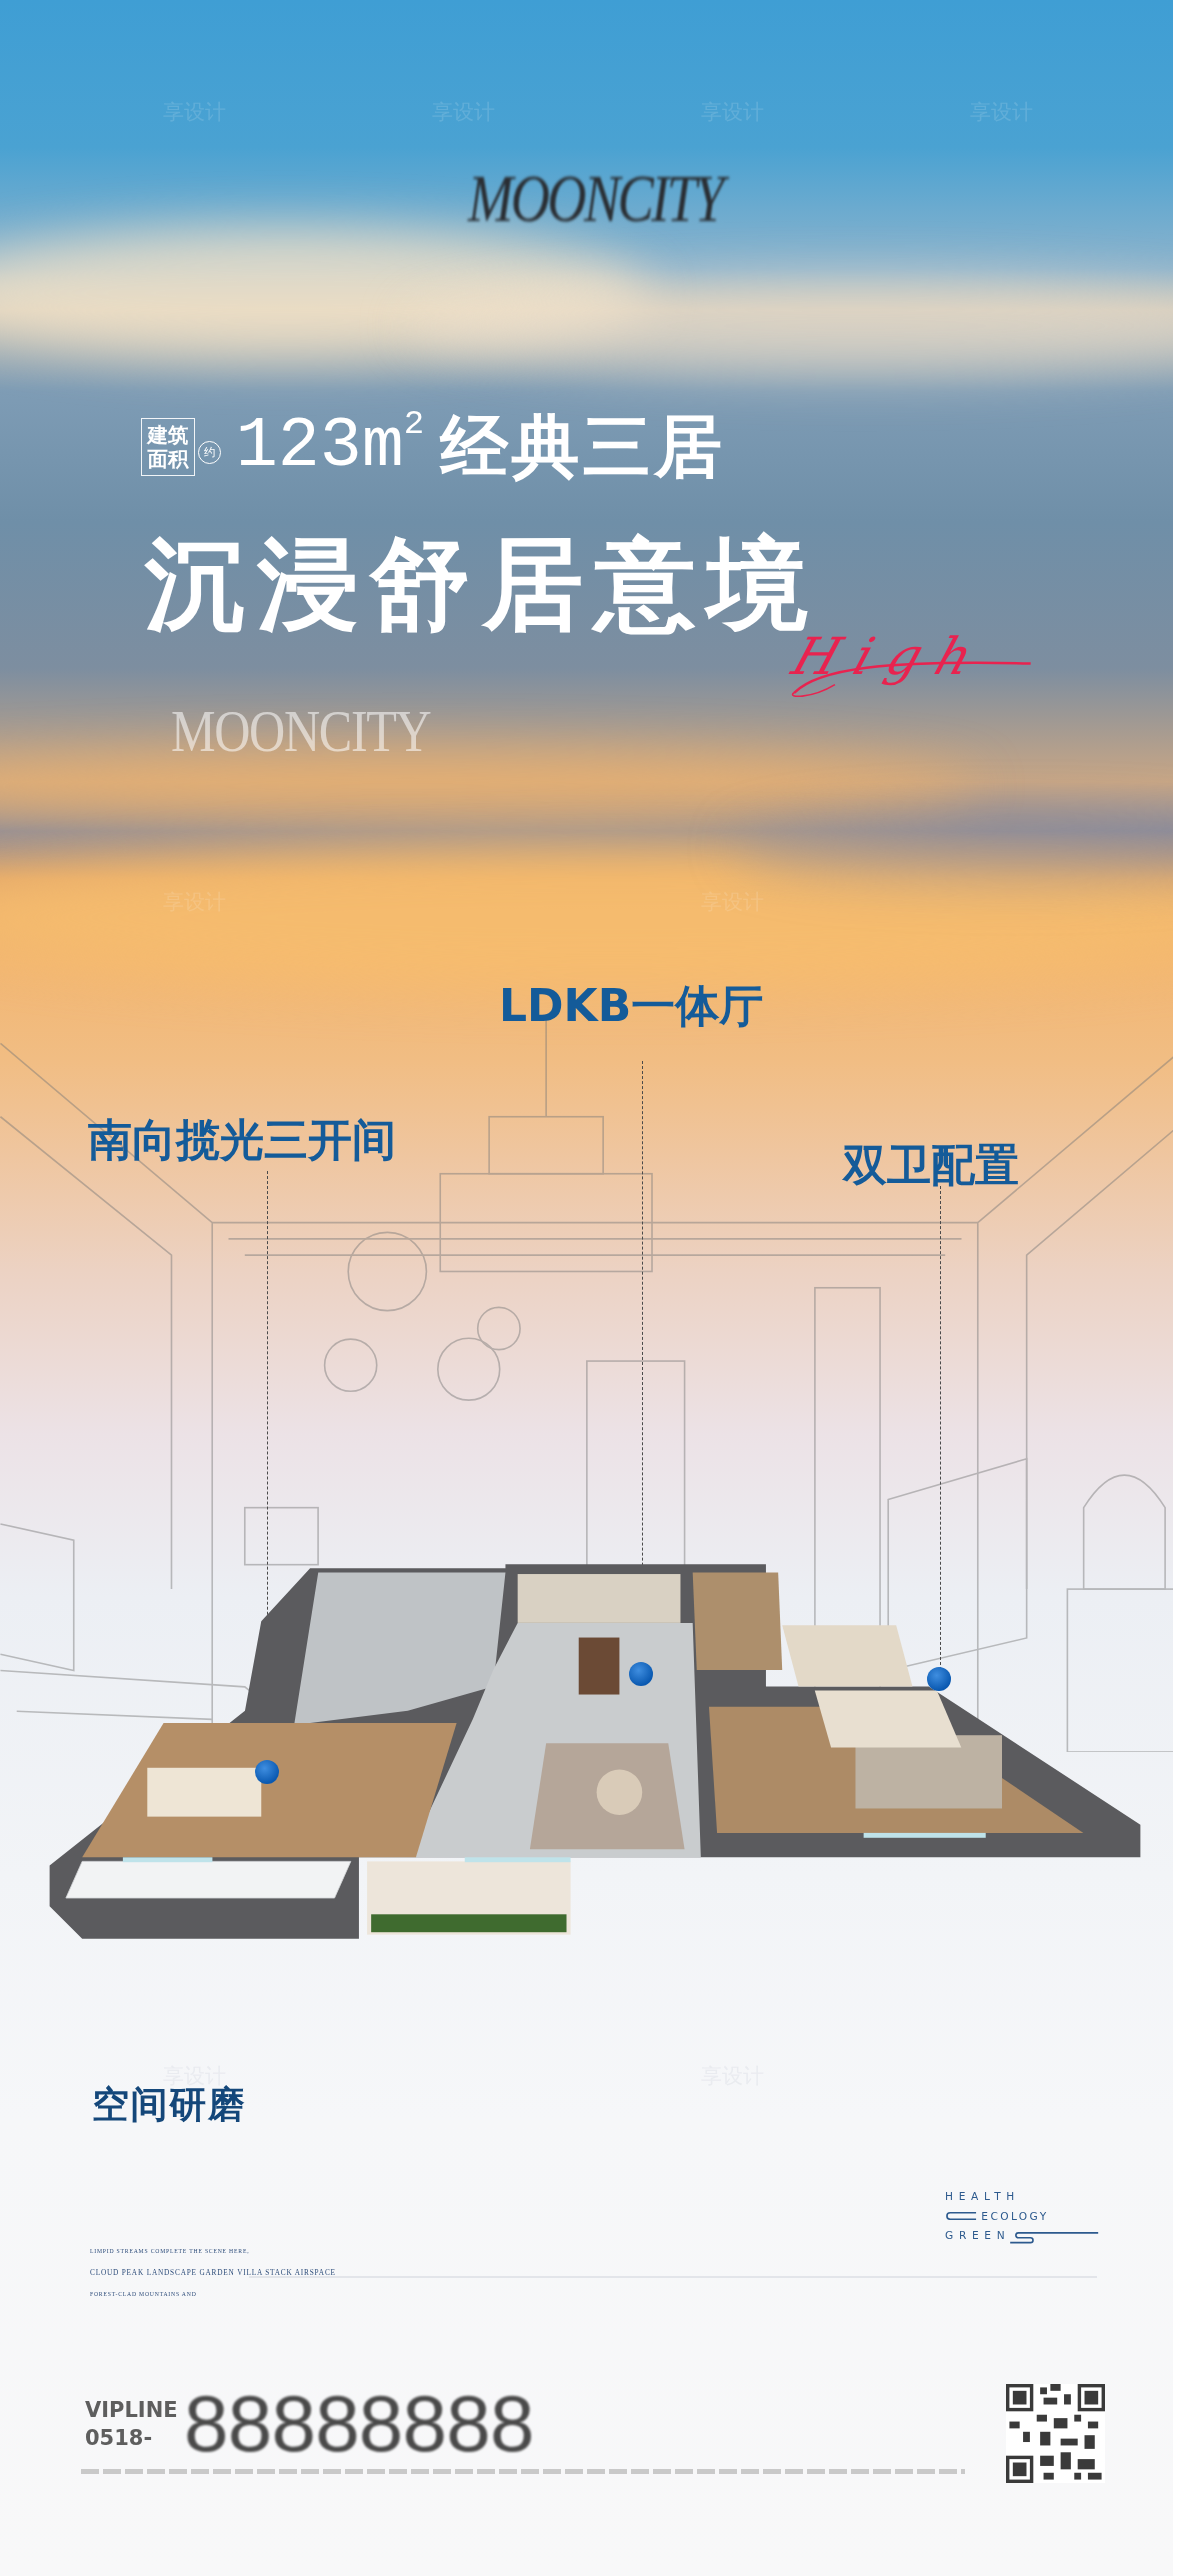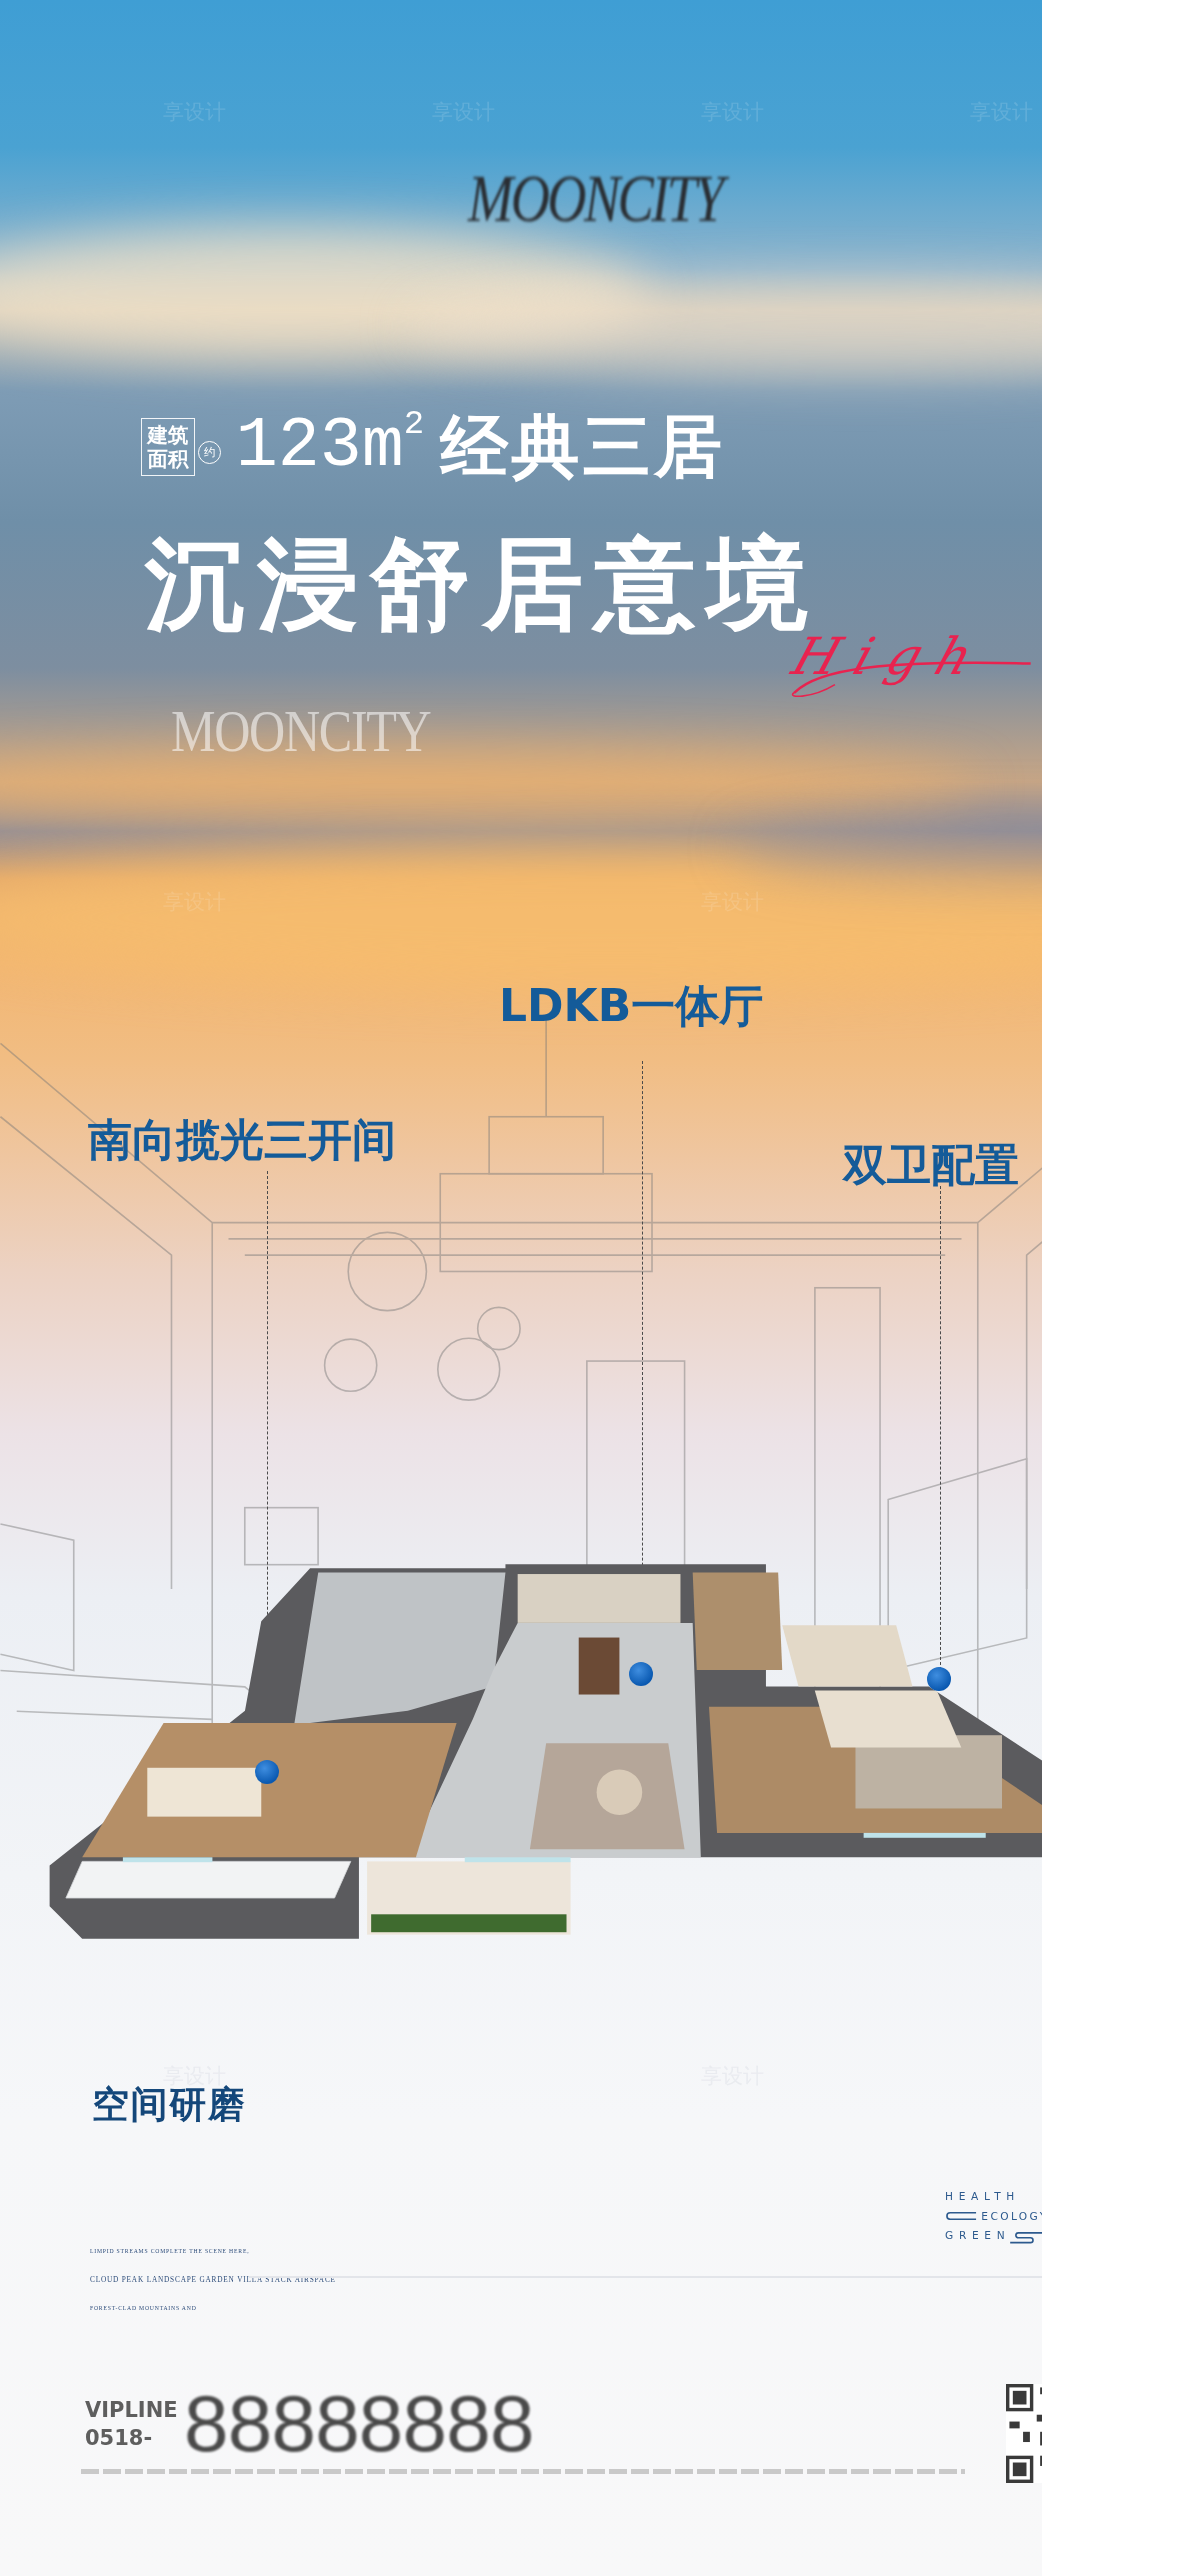--- a/index.html
+++ b/index.html
@@ -1,18 +1,18 @@
 <!DOCTYPE html>
 <html style="font-size:13px"><head>
 <meta charset="utf-8">
 <style>
   html, body { margin:0; padding:0; }
   body { width:1190px; height:2576px; overflow:hidden; font-family:"DejaVu Sans","Liberation Sans",sans-serif; }
   .poster {
-    position:relative; width:1042px; height:2576px; overflow:hidden;
+    position:relative; width:1173px; height:2576px; overflow:hidden;
     background:
       linear-gradient(180deg,
         #3f9ed4 0px, #4aa2d2 147px, #8cb3cc 269px, #c8c4b8 310px,
         #7e9cb5 391px, #6f8fa8 522px, #7d8ea0 668px, #c8a685 782px,
         #8f8d98 831px, #e3a86a 880px, #f2b672 962px, #f1bd83 1059px,
         #efc6a0 1157px, #ecd2c3 1271px, #ece2e6 1434px, #eceff4 1597px,
         #f2f4f7 1874px, #f6f7f9 2119px, #f8f8f9 2576px);
   }
   
   .cloud { position:absolute; border-radius:50%; filter:blur(24.4px); pointer-events:none; }
@@ -53,21 +53,21 @@
   .feature { position:absolute; color:#145b99; font-weight:bold; font-size:44px; line-height:1; }
   .dash { position:absolute; width:0; border-left:1.6px dashed #4a4a4a; }
   .floorplan { position:absolute; left:49px; top:1548px; width:1092px; height:407px; }
   .pin {
     position:absolute; width:24.4px; height:24.4px; border-radius:50%;
     background:radial-gradient(circle at 40% 35%, #3f8ee0, #0a59b1 70%);
   }
   .slogan-title { position:absolute; left:92px; top:2080px; color:#14477a; font-weight:bold; font-size:37px; letter-spacing:1.6px; }
   .slogan-sub { position:absolute; left:92px; top:2151px; color:#14477a; font-size:37px; letter-spacing:3.3px; }
   .eng-lines { position:absolute; left:90px; top:2248px; color:#2d4c7a; font-family:"Liberation Serif",serif; }
-  .eng-lines div { font-size:5.7px; letter-spacing:0.8px; margin-bottom:21px; text-transform:uppercase; }
+  .eng-lines div { font-size:5.7px; letter-spacing:0.8px; margin-bottom:14px; text-transform:uppercase; }
   .eng-lines div.big { font-size:7.3px; }
   .hr-line { position:absolute; left:249px; top:2276px; width:848px; height:1.6px; background:#e3e5ea; }
   .heg { position:absolute; left:945px; top:2187px; color:#2d5a8e; font-size:10.6px; letter-spacing:5.7px; line-height:19.6px; }
   .contact { position:absolute; left:85px; top:2384px; display:flex; align-items:center; }
   .vip { color:#5e5e5e; font-weight:bold; font-size:21px; line-height:28px; filter:blur(0.5px); }
   .phone { color:#4a4a4a; font-size:80px; font-family:"Liberation Sans",sans-serif; margin-left:6.5px; letter-spacing:-0.8px; filter:blur(0.8px); line-height:1; }
   .info { margin-left:13px; color:#6a6a6a; font-size:24.4px; line-height:37px; font-weight:bold; filter:blur(0.5px); letter-spacing:0.8px; }
   .fineprint { position:absolute; left:81px; top:2469px; width:884px; height:4.9px; background:repeating-linear-gradient(90deg,#c9c9c9 0 18px, transparent 18px 22px); filter:blur(0.7px); }
   .qr { position:absolute; left:1006px; top:2384px; width:99px; height:99px; }
   .wm { position:absolute; color:rgba(255,255,255,0.14); font-size:21px; }

